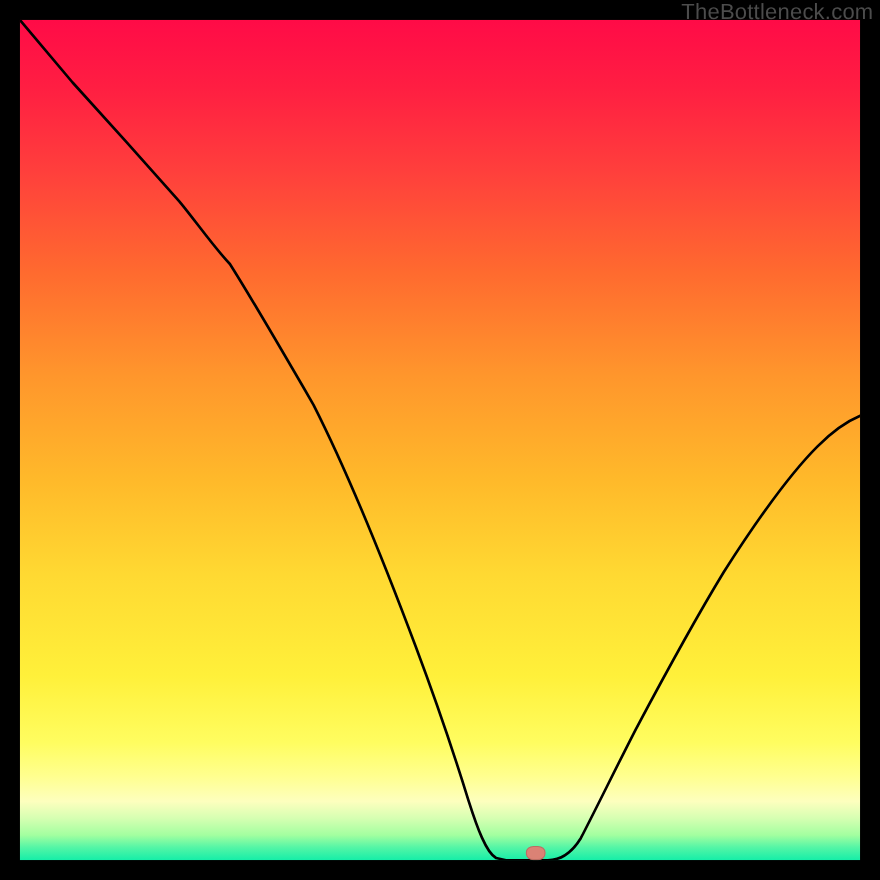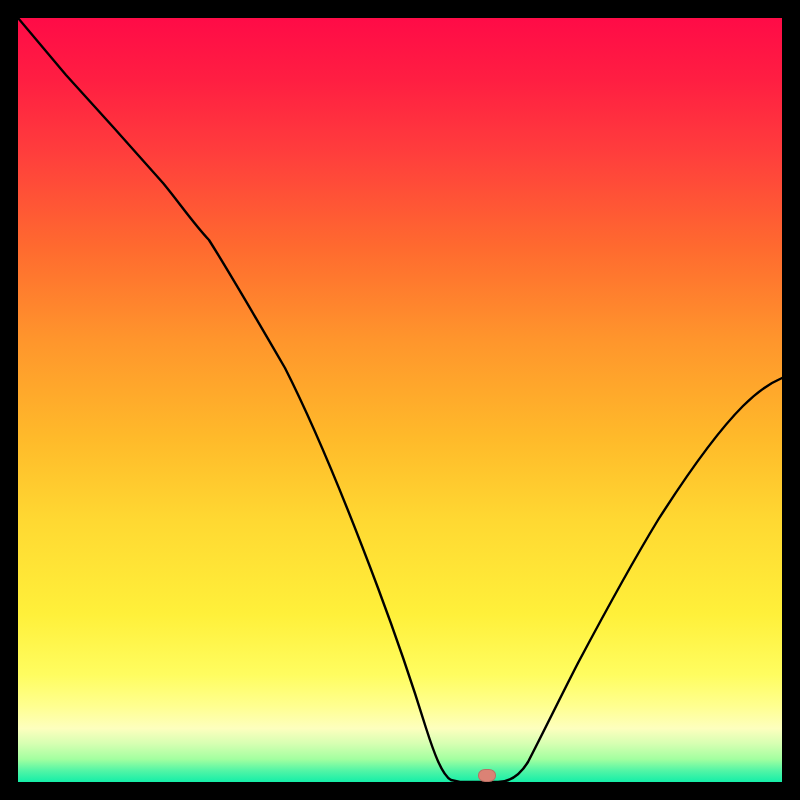--- a/index.html
+++ b/index.html
@@ -91,13 +91,14 @@
                C 490 764, 500 760, 510 744
                C 525 715, 542 680, 560 645
                C 585 598, 612 548, 640 502
                C 670 455, 700 413, 725 388
                C 740 373, 752 365, 764 360" fill="none" stroke="#000" stroke-width="2.4" stroke-linejoin="round" stroke-linecap="round"></path>
     </svg>
 
     <div class="marker" style="left:460px; top:751px;"></div>
   </div>
 
+  <div class="watermark">TheBottleneck.com</div>
 </div>
 
 </body></html>

